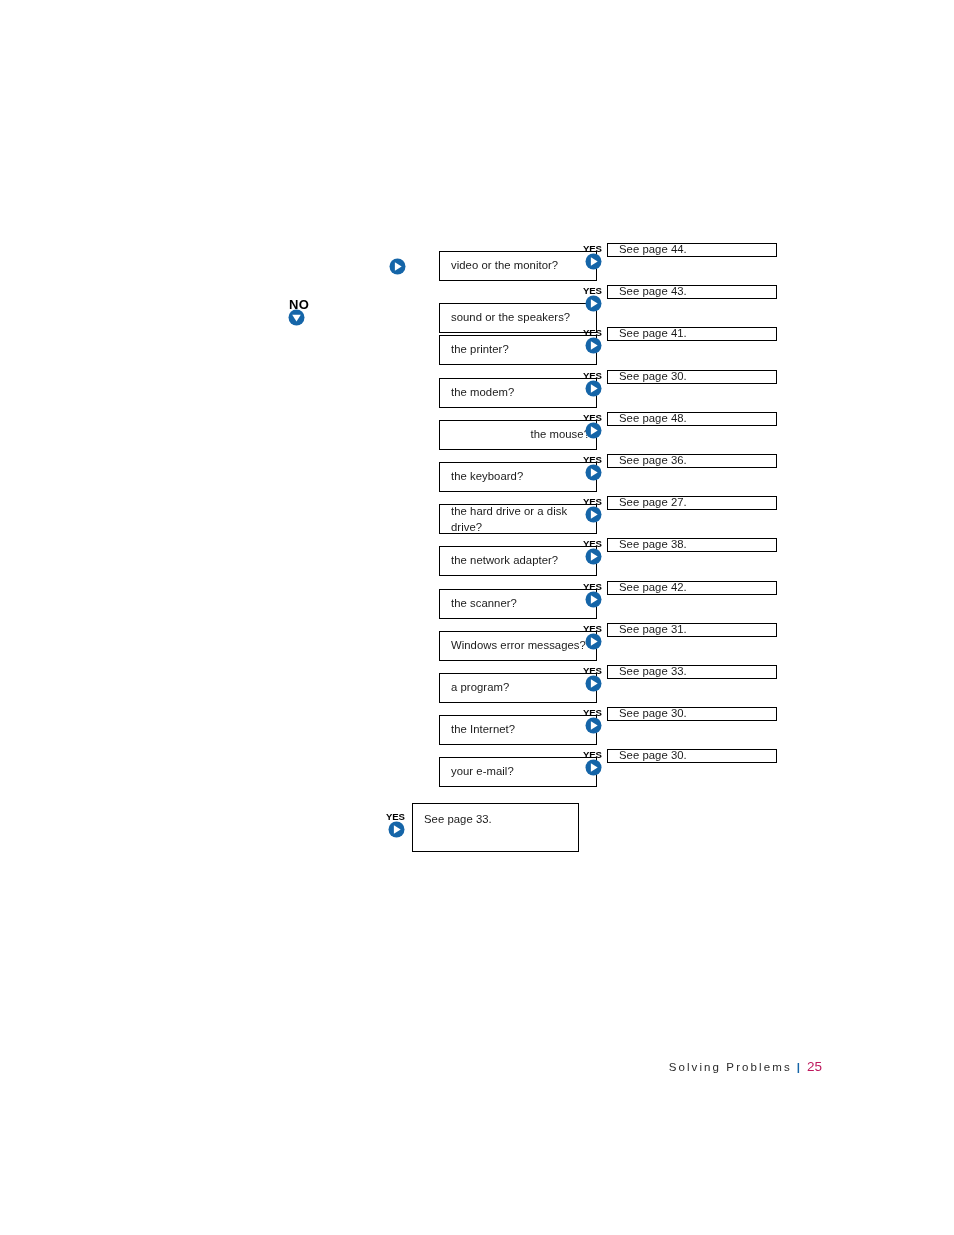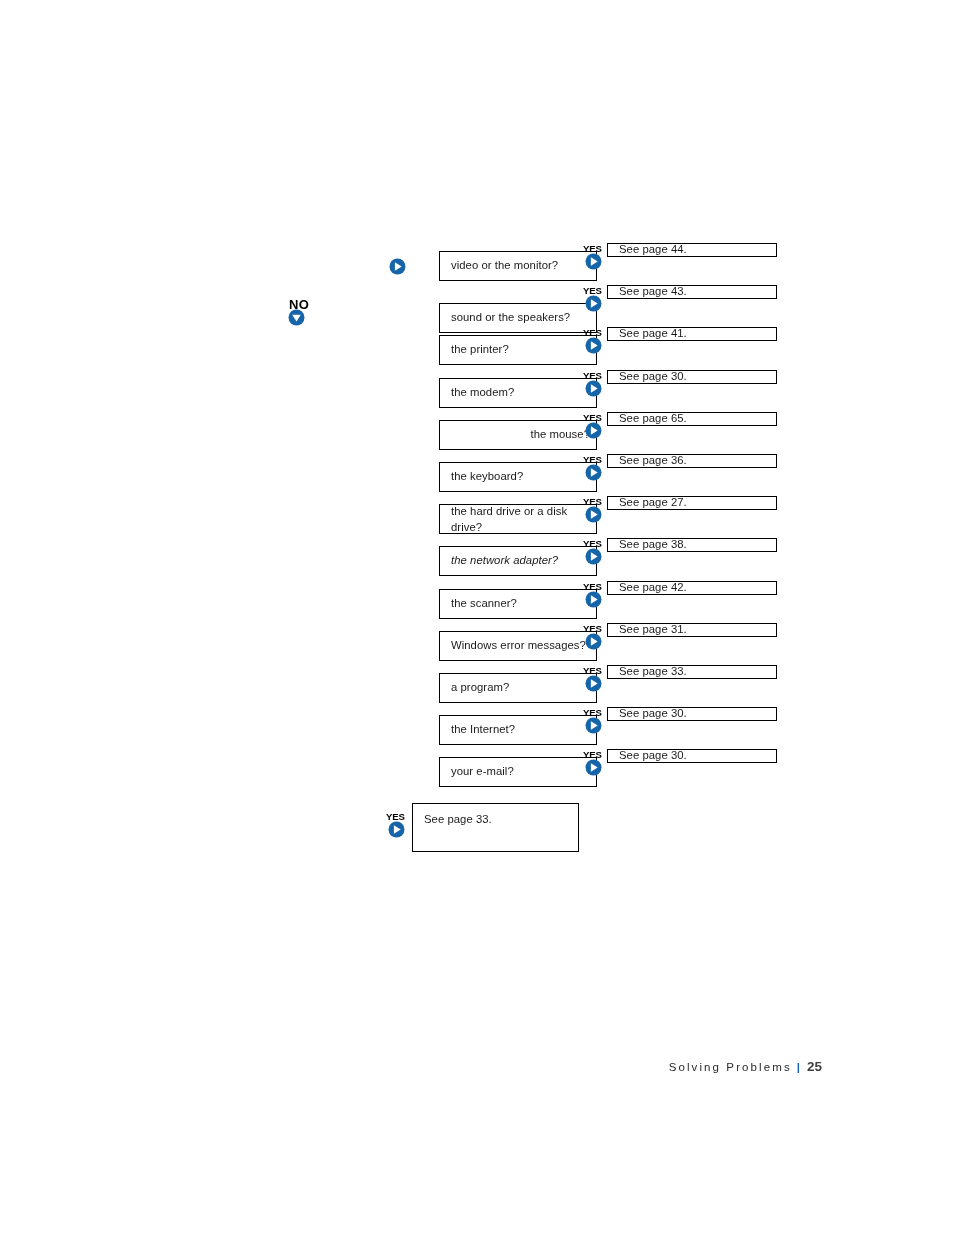--- a/index.html
+++ b/index.html
@@ -125,23 +125,23 @@
   #footer .chapter {
     letter-spacing: 2.1px;
     margin-top: 40px;
   }
   #footer .sep {
     color: #1565a8;
     font-weight: bold;
     padding: 0 7px 0 5px;
   }
   #footer .pageno {
-    font-weight: bold;
+    font-weight: normal;
     font-size: 13.5px;
-    color: #404040;
+    color: #be185d;
     letter-spacing: 0;
   }
 </style>
 </head>
 <body>
 
 <div id="flowchart">
 
 
   <div class="no-label" style="left:289px; top:300px;">NO</div>
@@ -216,21 +216,21 @@
         <div class="box-text">the mouse?</div>
       </div>
       <div class="arrow-label" style="left: 583px; top: 413px;">YES</div>
       <div class="arrow" style="left: 585px; top: 422px;">
         <svg viewBox="0 0 17 17" xmlns="http://www.w3.org/2000/svg">
           <circle cx="8.5" cy="8.5" r="8" fill="#1565a8"></circle>
           <polygon points="5.9,4.2 12.7,8.5 5.9,12.8" fill="#ffffff"></polygon>
         </svg>
       </div>
       <div class="box a-box" style="top: 412px;">
-        <div class="box-text">See page 65.</div>
+        <div class="box-text">See page 48.</div>
       </div>
       <div class="box q-box" style="top: 462px;">
         <div class="box-text">the keyboard?</div>
       </div>
       <div class="arrow-label" style="left: 583px; top: 455px;">YES</div>
       <div class="arrow" style="left: 585px; top: 464px;">
         <svg viewBox="0 0 17 17" xmlns="http://www.w3.org/2000/svg">
           <circle cx="8.5" cy="8.5" r="8" fill="#1565a8"></circle>
           <polygon points="5.9,4.2 12.7,8.5 5.9,12.8" fill="#ffffff"></polygon>
         </svg>
@@ -244,21 +244,21 @@
       <div class="arrow-label" style="left: 583px; top: 497px;">YES</div>
       <div class="arrow" style="left: 585px; top: 506px;">
         <svg viewBox="0 0 17 17" xmlns="http://www.w3.org/2000/svg">
           <circle cx="8.5" cy="8.5" r="8" fill="#1565a8"></circle>
           <polygon points="5.9,4.2 12.7,8.5 5.9,12.8" fill="#ffffff"></polygon>
         </svg>
       </div>
       <div class="box a-box" style="top: 496px;">
         <div class="box-text">See page 27.</div>
       </div>
-      <div class="box q-box" style="top: 546px; font-style: italic;">
+      <div class="box q-box" style="top: 546px;">
         <div class="box-text">the network adapter?</div>
       </div>
       <div class="arrow-label" style="left: 583px; top: 539px;">YES</div>
       <div class="arrow" style="left: 585px; top: 548px;">
         <svg viewBox="0 0 17 17" xmlns="http://www.w3.org/2000/svg">
           <circle cx="8.5" cy="8.5" r="8" fill="#1565a8"></circle>
           <polygon points="5.9,4.2 12.7,8.5 5.9,12.8" fill="#ffffff"></polygon>
         </svg>
       </div>
       <div class="box a-box" style="top: 538px;">

